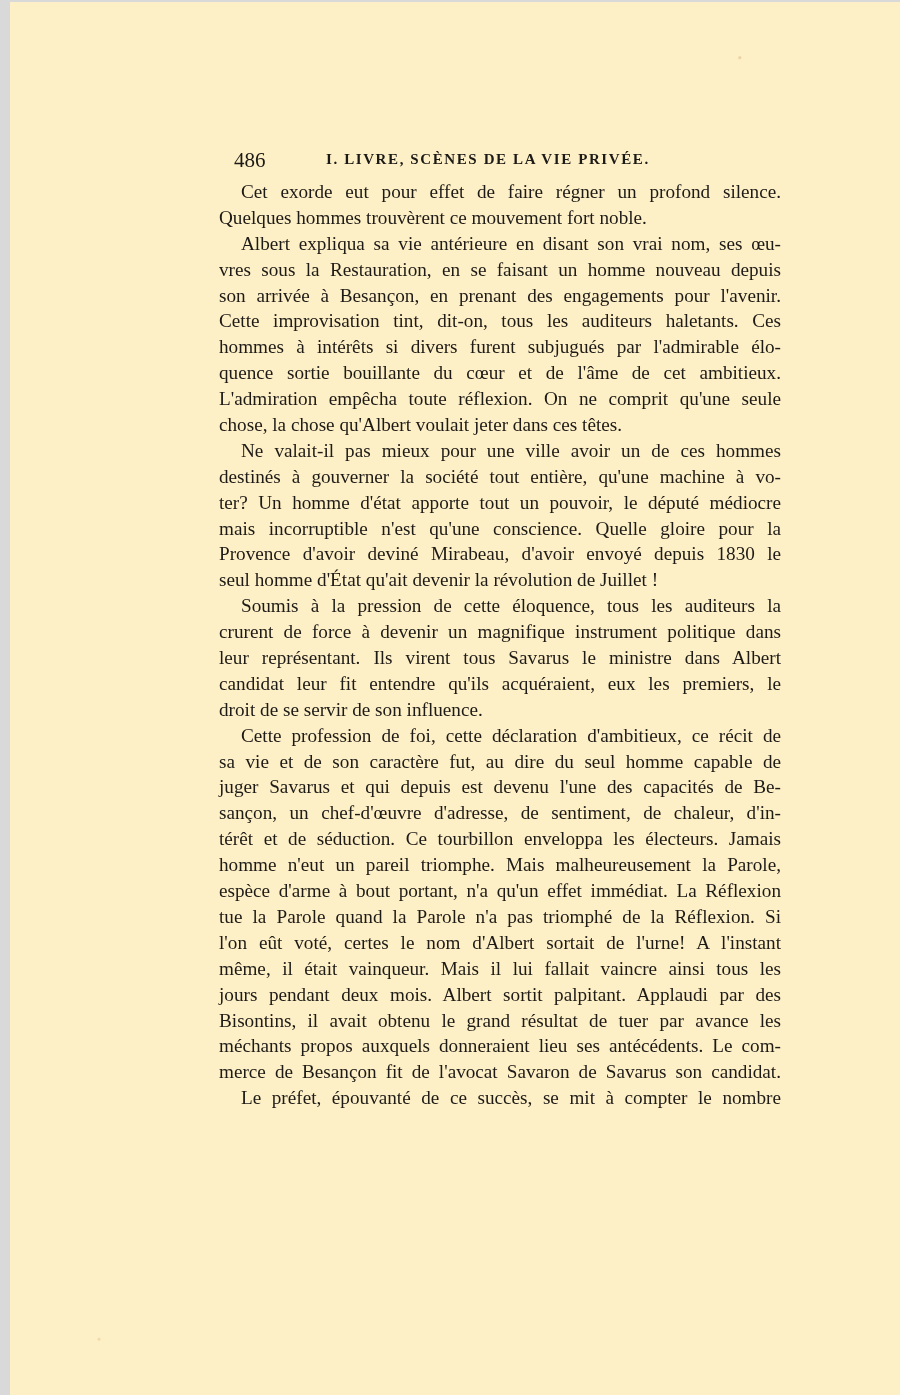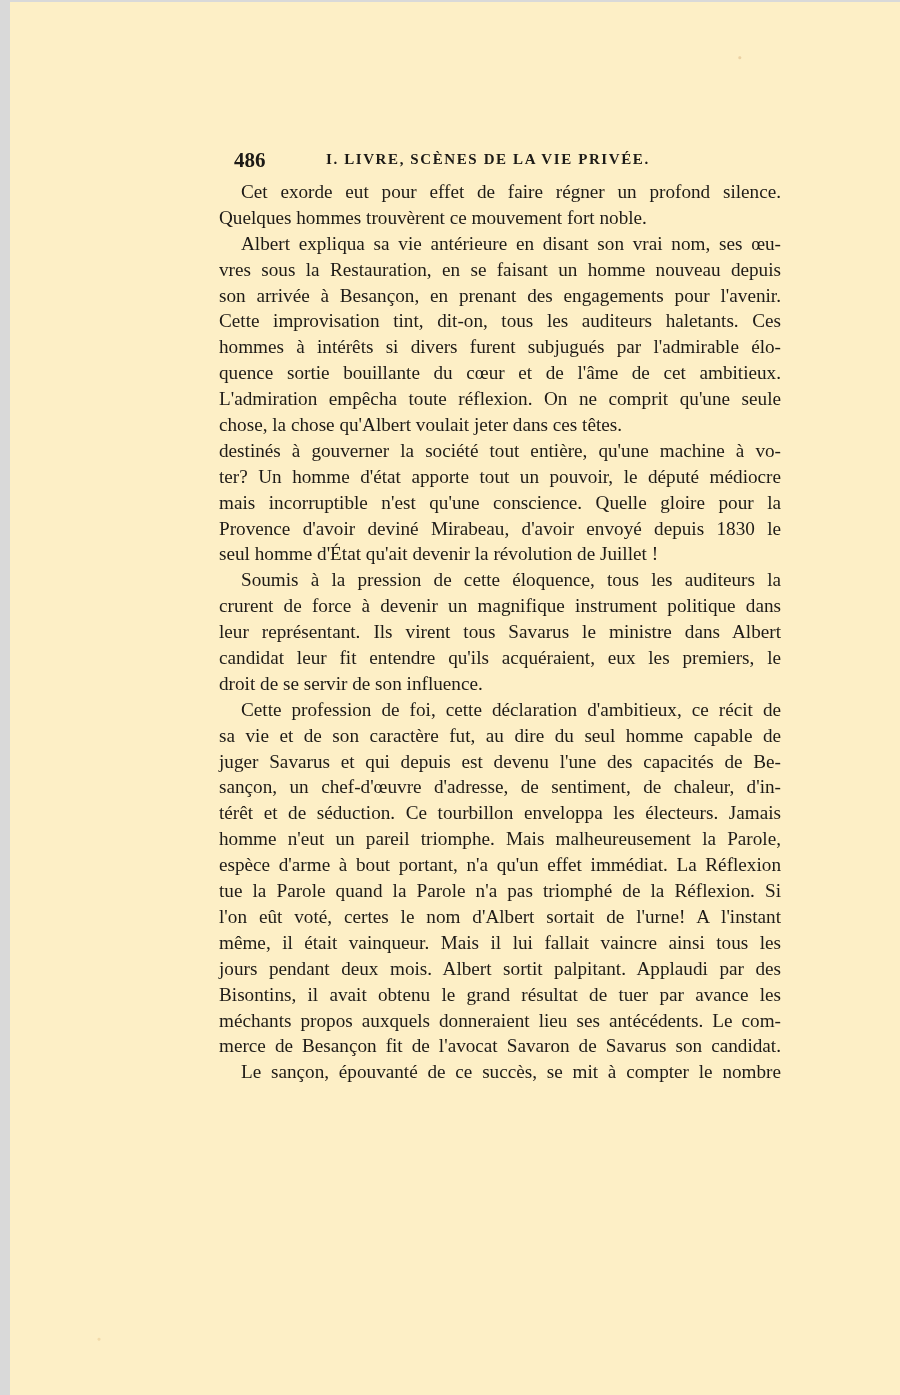--- a/index.html
+++ b/index.html
@@ -14,21 +14,21 @@
     background-image:
       radial-gradient(circle at 82% 4%, rgba(180,120,60,0.25) 0 1px, transparent 2px),
       radial-gradient(circle at 10% 96%, rgba(200,140,60,0.2) 0 1px, transparent 2px);
   }
   .header {
     position: absolute; left: 224px; top: 146px; width: 560px; height: 26px;
     font-family: "Liberation Serif", serif; color: #1c1a16;
   }
   .page-number {
     position: absolute; left: 0; top: 0;
-    font-size: 21px; font-weight: bold;
+    font-size: 21px; font-weight: normal;
   }
   .running-title {
     position: absolute; left: 92px; top: 3px;
     font-size: 15px; font-weight: bold; letter-spacing: 1.6px;
   }
   .body-text {
     position: absolute; left: 219px; top: 179px; width: 562px;
     font-family: "Liberation Serif", serif;
     font-size: 19.2px; line-height: 25.9px; color: #1e1b17;
   }
@@ -62,20 +62,21 @@
     <span class="line">vres sous la Restauration, en se faisant un homme nouveau depuis</span>
     <span class="line">son arrivée à Besançon, en prenant des engagements pour l'avenir.</span>
     <span class="line">Cette improvisation tint, dit-on, tous les auditeurs haletants. Ces</span>
     <span class="line">hommes à intérêts si divers furent subjugués par l'admirable élo-</span>
     <span class="line">quence sortie bouillante du cœur et de l'âme de cet ambitieux.</span>
     <span class="line">L'admiration empêcha toute réflexion. On ne comprit qu'une seule</span>
     <span class="line last">chose, la chose qu'Albert voulait jeter dans ces têtes.</span>
   </div>
 
   <div>
+    <span class="line indent">Ne valait-il pas mieux pour une ville avoir un de ces hommes</span>
     <span class="line">destinés à gouverner la société tout entière, qu'une machine à vo-</span>
     <span class="line">ter? Un homme d'état apporte tout un pouvoir, le député médiocre</span>
     <span class="line">mais incorruptible n'est qu'une conscience. Quelle gloire pour la</span>
     <span class="line">Provence d'avoir deviné Mirabeau, d'avoir envoyé depuis 1830 le</span>
     <span class="line last">seul homme d'État qu'ait devenir la révolution de Juillet !</span>
   </div>
 
   <div>
     <span class="line indent">Soumis à la pression de cette éloquence, tous les auditeurs la</span>
     <span class="line">crurent de force à devenir un magnifique instrument politique dans</span>
@@ -95,15 +96,15 @@
     <span class="line">tue la Parole quand la Parole n'a pas triomphé de la Réflexion. Si</span>
     <span class="line">l'on eût voté, certes le nom d'Albert sortait de l'urne! A l'instant</span>
     <span class="line">même, il était vainqueur. Mais il lui fallait vaincre ainsi tous les</span>
     <span class="line">jours pendant deux mois. Albert sortit palpitant. Applaudi par des</span>
     <span class="line">Bisontins, il avait obtenu le grand résultat de tuer par avance les</span>
     <span class="line">méchants propos auxquels donneraient lieu ses antécédents. Le com-</span>
     <span class="line">merce de Besançon fit de l'avocat Savaron de Savarus son candidat.</span>
   </div>
 
   <div>
-    <span class="line indent">Le sançon, épouvanté de ce succès, se mit à compter le nombre</span>
+    <span class="line indent">Le préfet, épouvanté de ce succès, se mit à compter le nombre</span>
   </div>
 </div>
 
 </body></html>

